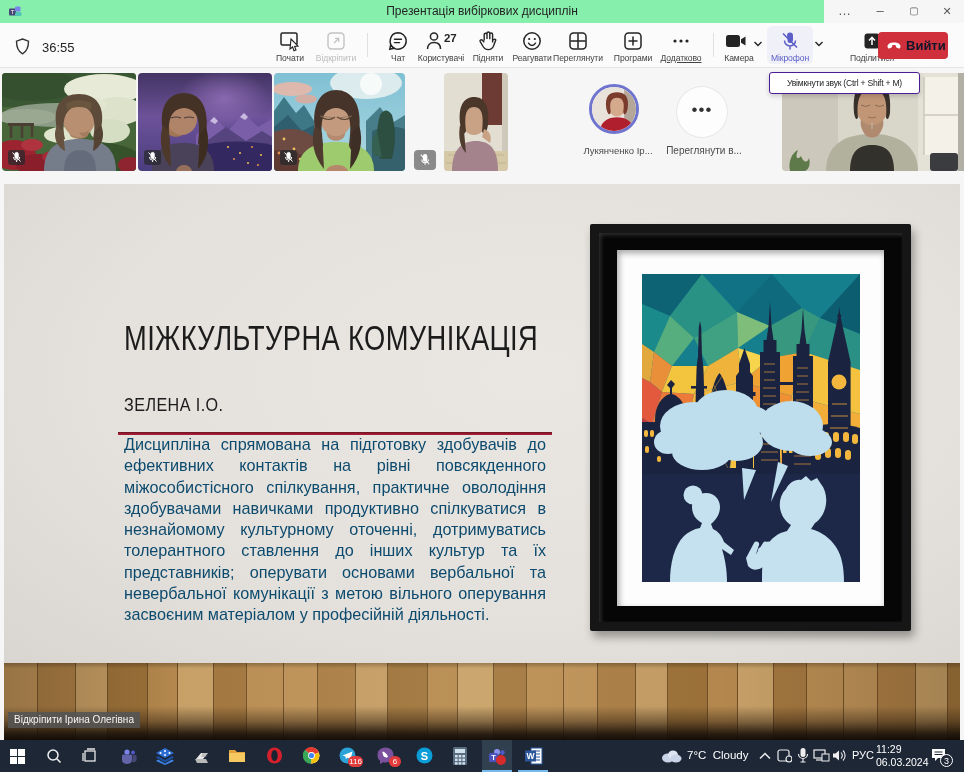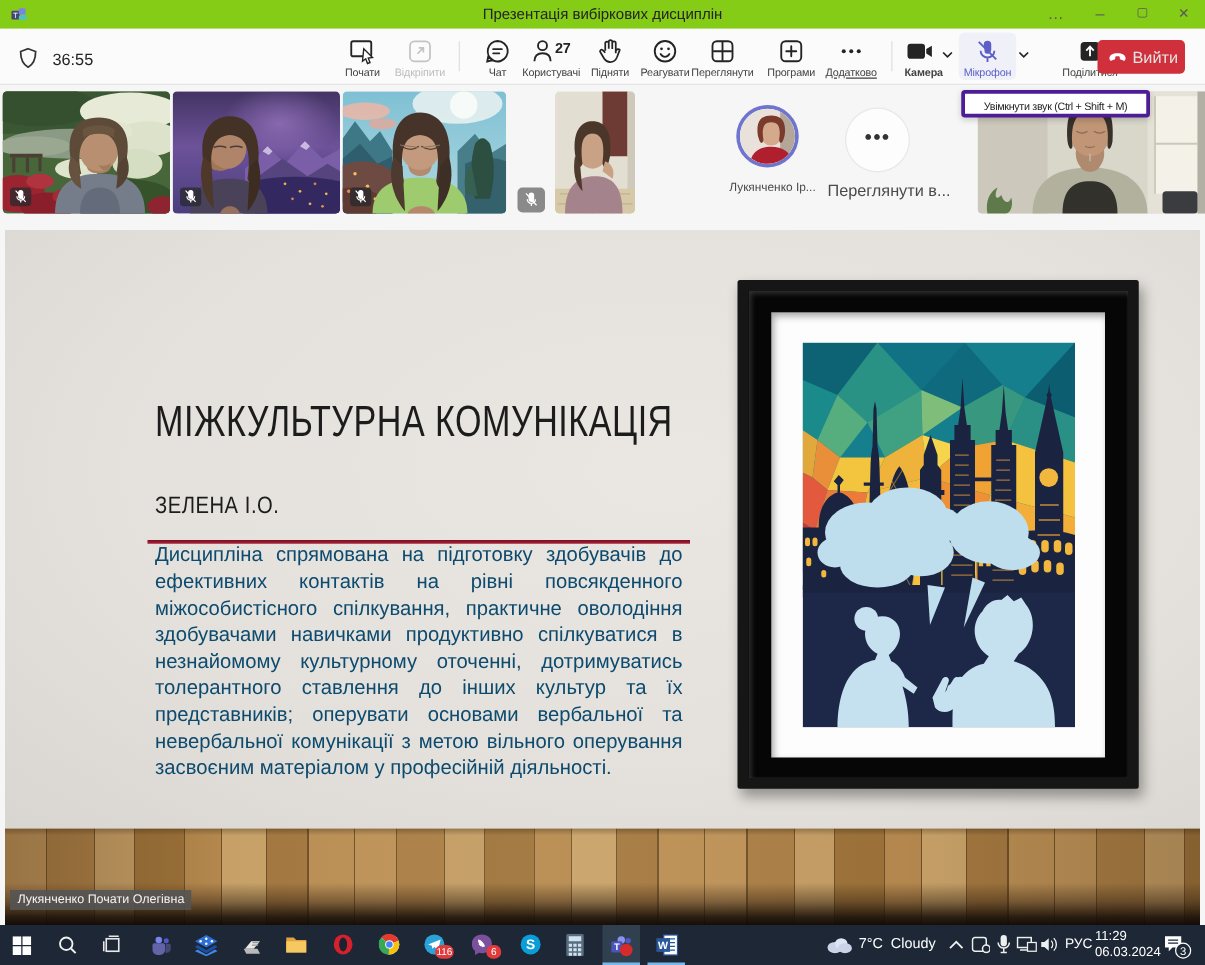--- a/index.html
+++ b/index.html
@@ -1,21 +1,21 @@
 <!DOCTYPE html>
 <html><head>
 <meta charset="utf-8">
 <style>
   * { margin:0; padding:0; box-sizing:border-box; }
   html,body { width:964px; height:772px; overflow:hidden; }
   body { font-family:"Liberation Sans", sans-serif; position:relative; background:#f7f6f6; }
   .abs { position:absolute; }
 
   
-  #titlebar { position:absolute; left:0; top:0; width:964px; height:23px; background:#84cc16; }
+  #titlebar { position:absolute; left:0; top:0; width:824px; height:23px; background:#86efac; }
   #titletext { position:absolute; left:0; top:0; width:964px; text-align:center; font-size:12px; color:#242424; line-height:23px; }
   .winbtn { position:absolute; top:0; width:14px; height:22px; color:#5a5a5a; font-size:13px; text-align:center; line-height:22px; }
 
   
   #toolbar { position:absolute; left:0; top:23px; width:964px; height:45px; background:#fcfbfb; border-bottom:1px solid #e5e5e5; }
   .tbtn { position:absolute; top:7px; text-align:center; color:#424242; font-size:8.6px; letter-spacing:-0.1px; }
   .tbtn .ic { display:block; height:22px; margin-bottom:1px; }
   .tdiv { position:absolute; top:10px; width:1px; height:24px; background:#e0e0e0; }
 
   
@@ -132,21 +132,21 @@
 
   <div class="tbtn" style="left:654px;width:54px;text-decoration:underline;">
     <span class="ic"><svg width="24" height="22" viewBox="0 0 24 22">
       <circle cx="6" cy="11" r="1.6" fill="#242424"></circle>
       <circle cx="12" cy="11" r="1.6" fill="#242424"></circle>
       <circle cx="18" cy="11" r="1.6" fill="#242424"></circle>
     </svg></span>Додатково
   </div>
   <div class="tdiv" style="left:713px;"></div>
 
-  <div class="tbtn" style="left:716px;width:46px;font-weight:bold;">
+  <div class="tbtn" style="left:716px;width:46px;">
     <span class="ic"><svg width="34" height="22" viewBox="0 0 34 22">
       <rect x="4" y="5" width="14" height="12" rx="2.5" fill="#242424"></rect>
       <path d="M19 9.2 L23.5 6.5 V15.5 L19 12.8 Z" fill="#242424"></path>
     </svg></span>Камера
   </div>
   <svg class="abs" style="left:753px;top:17px" width="10" height="8" viewBox="0 0 10 8">
       <path d="M1.5 2 L5 5.5 L8.5 2" fill="none" stroke="#242424" stroke-width="1.4"></path>
     </svg>
 
   <div class="abs" style="left:767px;top:3px;width:46px;height:38px;background:#f0f1f8;border-radius:5px;"></div>
@@ -167,21 +167,21 @@
     <span class="ic"><svg width="22" height="22" viewBox="0 0 22 22">
       <rect x="3.5" y="3.5" width="15" height="15" rx="3" fill="#242424"></rect>
       <path d="M11 15 V8 M8 10.5 L11 7.3 L14 10.5" stroke="#fff" stroke-width="1.5" fill="none"></path>
     </svg></span>Поділитися
   </div>
 
   <div class="abs" style="left:878px;top:9px;width:70px;height:27px;background:#cf303c;border-radius:4px;">
     <svg class="abs" style="left:8px;top:8px" width="16" height="11" viewBox="0 0 16 11">
       <path d="M1.5 6.5 C1.5 4 4.2 2.5 8 2.5 C11.8 2.5 14.5 4 14.5 6.5 L14.2 7.8 C14 8.5 13.4 8.7 12.6 8.4 L10.6 7.6 C10 7.4 9.8 7 9.8 6.3 L9.8 5.3 C9.2 5.1 8.6 5 8 5 C7.4 5 6.8 5.1 6.2 5.3 L6.2 6.3 C6.2 7 6 7.4 5.4 7.6 L3.4 8.4 C2.6 8.7 2 8.5 1.8 7.8 Z" fill="#fff"></path>
     </svg>
-    <span class="abs" style="left:28px;top:6px;color:#e5e5e5;font-size:13px;font-weight:normal;">Вийти</span>
+    <span class="abs" style="left:28px;top:6px;color:#0f172a;font-size:13px;font-weight:bold;">Вийти</span>
   </div>
 </div>
 
 <div id="strip">
 
   <div class="tile" style="left:2px;width:134px;">
     <svg width="134" height="98" viewBox="0 0 134 98">
       <rect width="134" height="98" fill="#47663a"></rect>
       <rect y="0" width="134" height="34" fill="#3a5733"></rect>
       <ellipse cx="30" cy="12" rx="45" ry="16" fill="#35502e"></ellipse>
@@ -344,21 +344,21 @@
       <path d="M8 56 C8 40 16 34 28 34 C40 34 48 40 48 56 Z" fill="#b01f2e"></path>
       <ellipse cx="28" cy="22" rx="10" ry="11" fill="#d4a98c"></ellipse>
       <path d="M16 24 C14 10 20 6 28 6 C36 6 42 10 40 24 C38 32 36 32 35 28 C37 16 34 12 28 12 C22 12 19 16 21 28 C20 32 18 32 16 24 Z" fill="#7a3b2c"></path>
     </svg>
   </div>
   <div class="abs" style="left:580px;top:77px;width:76px;text-align:center;font-size:9.5px;color:#4a4a4a;white-space:nowrap;">Лукянченко Ір...</div>
 
   <div class="abs" style="left:677px;top:19px;width:50px;height:50px;border-radius:50%;background:#fdfdfd;box-shadow:0 0 0 1px #e8e8e8;">
     <div class="abs" style="left:0;top:0;width:50px;height:50px;text-align:center;line-height:46px;font-size:17px;color:#333;letter-spacing:1px;">•••</div>
   </div>
-  <div class="abs" style="left:662px;top:77px;width:84px;text-align:center;font-size:13px;color:#4a4a4a;white-space:nowrap;">Переглянути в...</div>
+  <div class="abs" style="left:662px;top:77px;width:84px;text-align:center;font-size:10px;color:#4a4a4a;white-space:nowrap;">Переглянути в...</div>
 
   <div class="tile" style="left:782px;width:182px;border-radius:4px 0 0 4px;">
     <svg width="182" height="98" viewBox="0 0 182 98">
       <rect width="182" height="98" fill="#d9d6ca"></rect>
       <rect x="0" y="0" width="56" height="98" fill="#ccc8bb"></rect>
       <rect x="136" y="0" width="46" height="98" fill="#e4e1d6"></rect>
       <rect x="142" y="4" width="34" height="78" fill="#f4f2e8"></rect>
       <rect x="176" y="0" width="6" height="98" fill="#b2b0a5"></rect>
       <path d="M142 4 v78 M142 42 h34" stroke="#cbc8ba" stroke-width="1.5" fill="none"></path>
       <path d="M8 98 C6 88 10 80 16 77 C13 84 15 88 19 83 C21 89 25 91 27 85 C29 92 26 98 22 98 Z" fill="#5e7a4a"></path>
@@ -369,21 +369,21 @@
       <path d="M82 60 c-3-4 -4-9 -3-14 l22 0 c1 5 0 10 -3 14 c-3 6 -13 6 -16 0 Z" fill="#b08a6e"></path>
       <ellipse cx="90" cy="34" rx="16" ry="18" fill="#c09676"></ellipse>
       <path d="M72 40 C70 14 79 7 90 7 C101 7 110 14 108 40 C107 46 105 48 104 44 C106 24 100 16 90 16 C80 16 74 24 76 44 C75 48 73 46 72 40 Z" fill="#38302a"></path>
       <path d="M76 18 q14 -8 28 0 l-2 -6 q-12 -6 -24 0 Z" fill="#332b25"></path>
       <path d="M79 32 q5 3 9 0 M93 32 q5 3 9 0" stroke="#8a6a52" stroke-width="1" fill="none"></path>
       <path d="M86 44 q4 2 8 0" stroke="#946e56" stroke-width="1" fill="none"></path>
       <path d="M90 50 v6" stroke="#c9c9bf" stroke-width=".8"></path>
     </svg>
   </div>
 
-  <div class="abs" style="left:769px;top:4px;height:22px;background:#fff;border:3px solid #4c1d95;border-radius:3px;box-shadow:0 2px 5px rgba(0,0,0,.18);font-size:8.6px;letter-spacing:-0.25px;color:#242424;line-height:20px;padding:0 5px;white-space:nowrap;width:151px;box-sizing:border-box;text-align:center;overflow:hidden;">Увімкнути звук (Ctrl + Shift + M)</div>
+  <div class="abs" style="left:769px;top:4px;height:22px;background:#fff;border:1px solid #4c1d95;border-radius:3px;box-shadow:0 2px 5px rgba(0,0,0,.18);font-size:8.6px;letter-spacing:-0.25px;color:#242424;line-height:20px;padding:0 5px;white-space:nowrap;width:151px;box-sizing:border-box;text-align:center;overflow:hidden;">Увімкнути звук (Ctrl + Shift + M)</div>
 </div>
 
 <div id="slide"></div>
 <div id="floor"></div>
 
 <div id="stitle">МІЖКУЛЬТУРНА КОМУНІКАЦІЯ</div>
 <div id="ssub">ЗЕЛЕНА І.О.</div>
 <div id="sline"></div>
 <div id="sbody">Дисципліна спрямована на підготовку здобувачів до ефективних контактів на рівні повсякденного міжособистісного спілкування, практичне оволодіння здобувачами навичками продуктивно спілкуватися в незнайомому культурному оточенні, дотримуватись толерантного ставлення до інших культур та їх представників; оперувати основами вербальної та невербальної комунікації з метою вільного оперування засвоєним матеріалом у професійній діяльності.</div>
 
@@ -513,21 +513,21 @@
         <path d="M140 262 l-10 10 c-3 3 1 8 4 5 l11-8 Z"></path>
         <path d="M133 266 l-11 4 1 3 10-3 Z M134 273 l-10 5 1.5 3 9-5 Z M137 279 l-8 6 2 2.5 7-6 Z"></path>
 
         <path d="M104 284 l8-15 c2-3 6-1 5 2 l-3 9 7-11 c2-3 6-1 5 3 l-4 10 5-5 c3-2 6 1 4 4 l-8 10 c-5 6 -13 6 -17 1 Z"></path>
         <path d="M122 292 l-6-14 c-1-3 2-6 5-4 l3 3 -1-6 c0-4 5-5 7-1 l4 10 c2 6 -1 11 -7 12 Z"></path>
       </g>
     </svg>
   </div>
 </div>
 
-<div id="namelabel">Лукянченко Почати Олегівна</div>
+<div id="namelabel">Відкріпити Ірина Олегівна</div>
 
 <div id="taskbar">
 
   <svg class="abs" style="left:10px;top:9px" width="15" height="15" viewBox="0 0 15 15">
     <rect x="0" y="0" width="7" height="7" fill="#fff"></rect>
       <rect x="8" y="0" width="7" height="7" fill="#fff"></rect>
     <rect x="0" y="8" width="7" height="7" fill="#fff"></rect>
       <rect x="8" y="8" width="7" height="7" fill="#fff"></rect>
   </svg>
 

